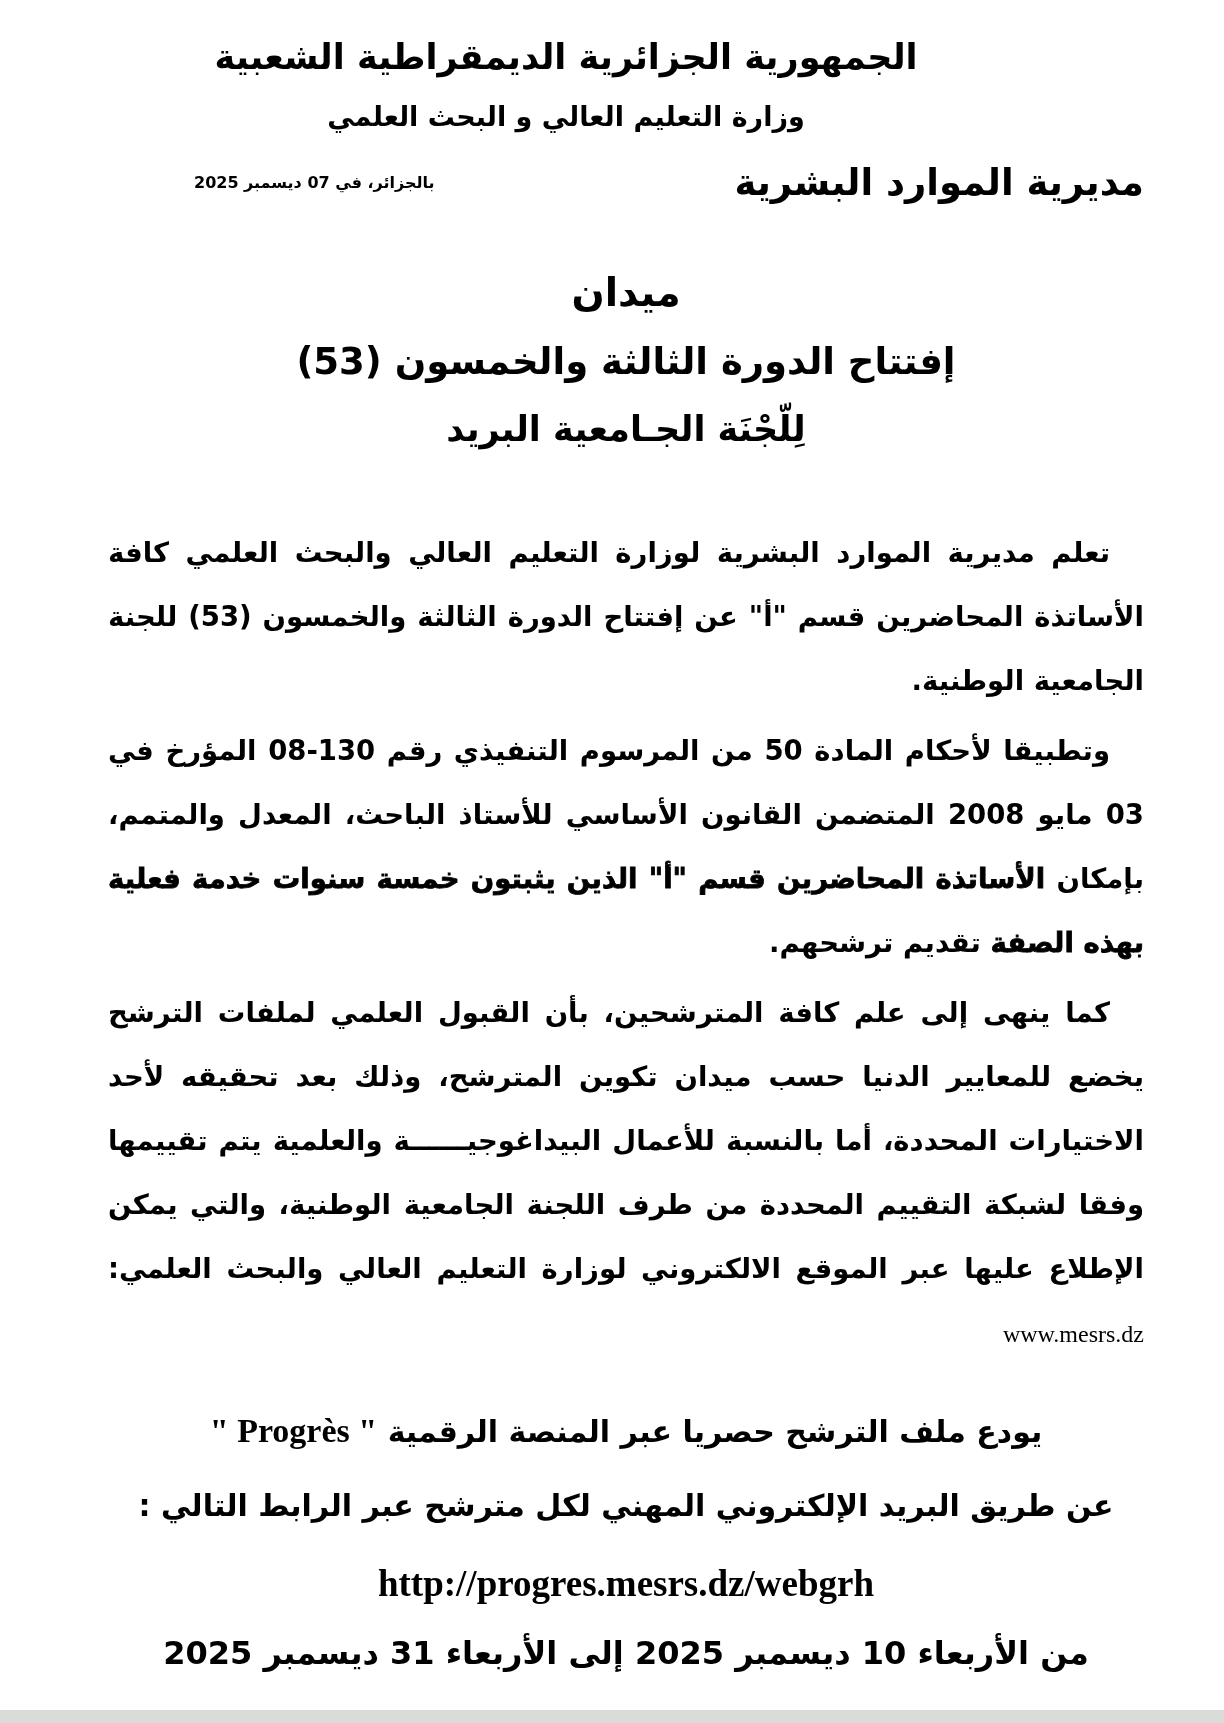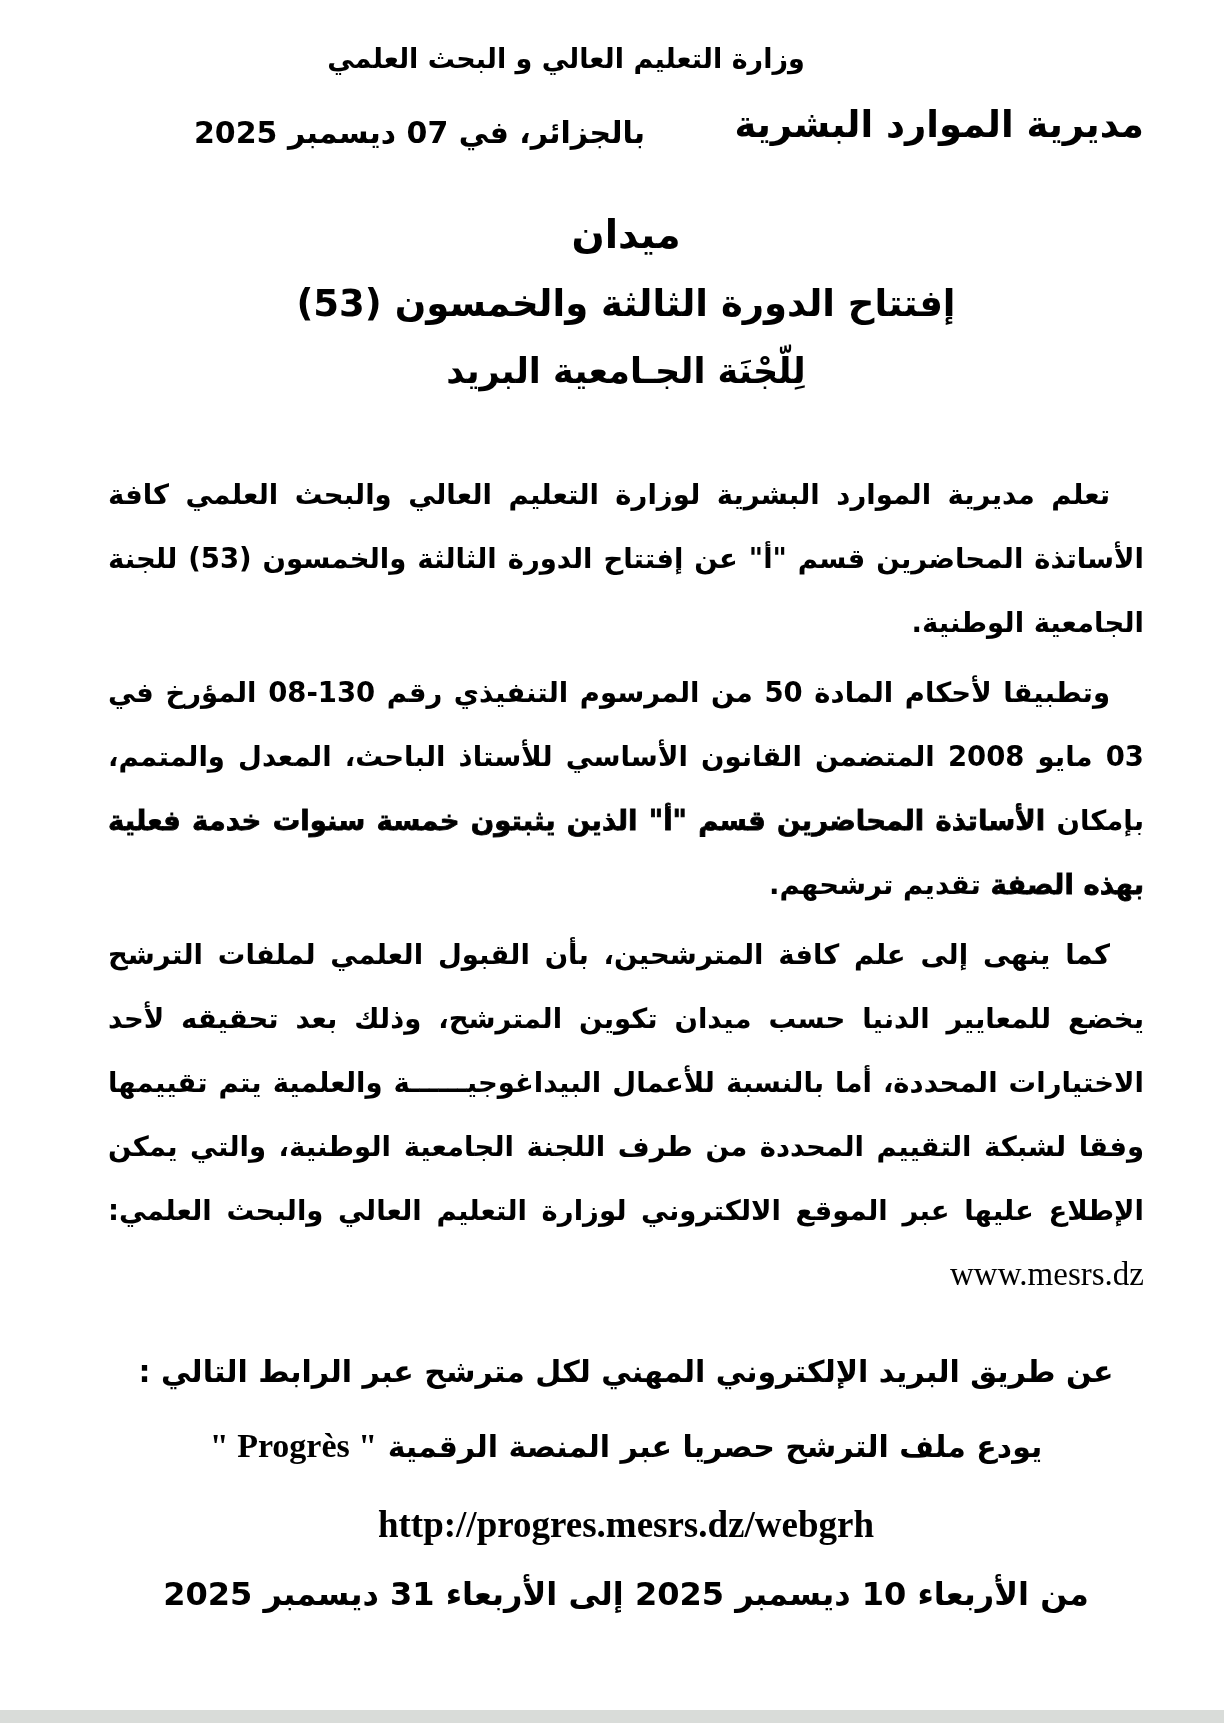--- a/index.html
+++ b/index.html
@@ -23,39 +23,39 @@
   .hdr-center { text-align: center; padding-left: 0; padding-right: 120px; }
   .h-line1 { font-size: 35px; font-weight: bold; line-height: 58px; letter-spacing: 0.5px; }
   .h-line2 { font-size: 27px; font-weight: bold; line-height: 46px; margin-top: 8px; }
   .hdr-row {
     margin-top: 16px;
     display: flex;
     justify-content: space-between;
     align-items: flex-end;
   }
   .dept { font-size: 37px; font-weight: bold; line-height: 54px; }
-  .date { font-size: 30px; font-weight: bold; line-height: 34px; margin-left: 86px; margin-bottom: 2px; }
+  .date { font-size: 16px; font-weight: bold; line-height: 34px; margin-left: 86px; margin-bottom: 10px; }
   
   .title-block { margin-top: 48px; text-align: center; }
   .t1 { font-size: 39px; font-weight: bold; line-height: 70px; }
   .t2 { font-size: 37px; font-weight: bold; line-height: 68px; }
   .t3 { font-size: 35px; font-weight: bold; line-height: 66px; }
   
   .body-block { margin-top: 58px; }
   .body-block p {
     font-size: 27.5px;
     font-weight: bold;
     line-height: 64px;
     text-align: justify;
     text-indent: 34px;
     margin-top: 6px;
   }
   .xbold { -webkit-text-stroke: 0.8px #000; }
   .latin { font-family: "Liberation Serif", serif; font-weight: normal; }
-  .site { font-size: 33px; }
+  .site { font-size: 24px; }
   
   .platform { margin-top: 28px; text-align: center; }
   .pf-line { font-size: 30px; font-weight: bold; line-height: 74px; }
   .pf-latin { font-family: "Liberation Serif", serif; font-size: 34px; font-weight: bold; }
   .pf-url {
     font-family: Liberation Serif, serif;
     font-size: 37px;
     font-weight: bold;
     direction: ltr;
     margin-top: 12px;
@@ -69,20 +69,21 @@
     left: 0; right: 0; bottom: 0;
     height: 13px;
   }
 </style>
 </head>
 <body>
 
 <div class="page" style="background: rgb(255, 255, 255);">
 
   <div class="hdr-center">
+    <div class="h-line1">الجمهورية الجزائرية الديمقراطية الشعبية</div>
     <div class="h-line2">وزارة التعليم العالي و البحث العلمي</div>
   </div>
 
   <div class="hdr-row">
     <div class="dept">مديرية الموارد البشرية</div>
     <div class="date">بالجزائر، في 07 ديسمبر 2025</div>
   </div>
 
   <div class="title-block">
     <div class="t1">ميدان</div>
@@ -97,24 +98,24 @@
     <p>
       <span>وتطبيقا لأحكام المادة 50 من المرسوم التنفيذي رقم 130-08 المؤرخ في 03 مايو 2008 المتضمن القانون الأساسي للأستاذ الباحث، المعدل والمتمم، بإمكان </span><span class="xbold">الأساتذة المحاضرين قسم "أ" الذين يثبتون خمسة سنوات خدمة فعلية بهذه الصفة</span><span> تقديم ترشحهم.</span>
     </p>
     <p>
       <span>كما ينهى إلى علم كافة المترشحين، بأن القبول العلمي لملفات الترشح يخضع للمعايير الدنيا حسب ميدان تكوين المترشح، وذلك بعد تحقيقه لأحد الاختيارات المحددة، أما بالنسبة للأعمال البيداغوجيــــــة والعلمية يتم تقييمها وفقا لشبكة التقييم المحددة من طرف اللجنة الجامعية الوطنية، والتي يمكن الإطلاع عليها عبر الموقع الالكتروني لوزارة التعليم العالي والبحث العلمي: </span><span class="latin site" dir="ltr">www.mesrs.dz</span>
     </p>
   </div>
 
   <div class="platform">
     <div class="pf-line">
-      <span>عن طريق البريد الإلكتروني المهني لكل مترشح عبر الرابط التالي :</span>
+      <span>يودع ملف الترشح حصريا عبر المنصة الرقمية</span>
+      <span class="pf-latin" dir="ltr">" Progrès "</span>
     </div>
     <div class="pf-line">
-      <span>يودع ملف الترشح حصريا عبر المنصة الرقمية</span>
-      <span class="pf-latin" dir="ltr">" Progrès "</span>
+      <span>عن طريق البريد الإلكتروني المهني لكل مترشح عبر الرابط التالي :</span>
     </div>
     <div class="pf-url">http://progres.mesrs.dz/webgrh</div>
     <div class="period-dates">من الأربعاء 10 ديسمبر 2025 إلى الأربعاء 31 ديسمبر 2025</div>
   </div>
 
   <div class="bottom-strip" style="background: rgb(217, 220, 217);"></div>
 </div>
 
 </body></html>

